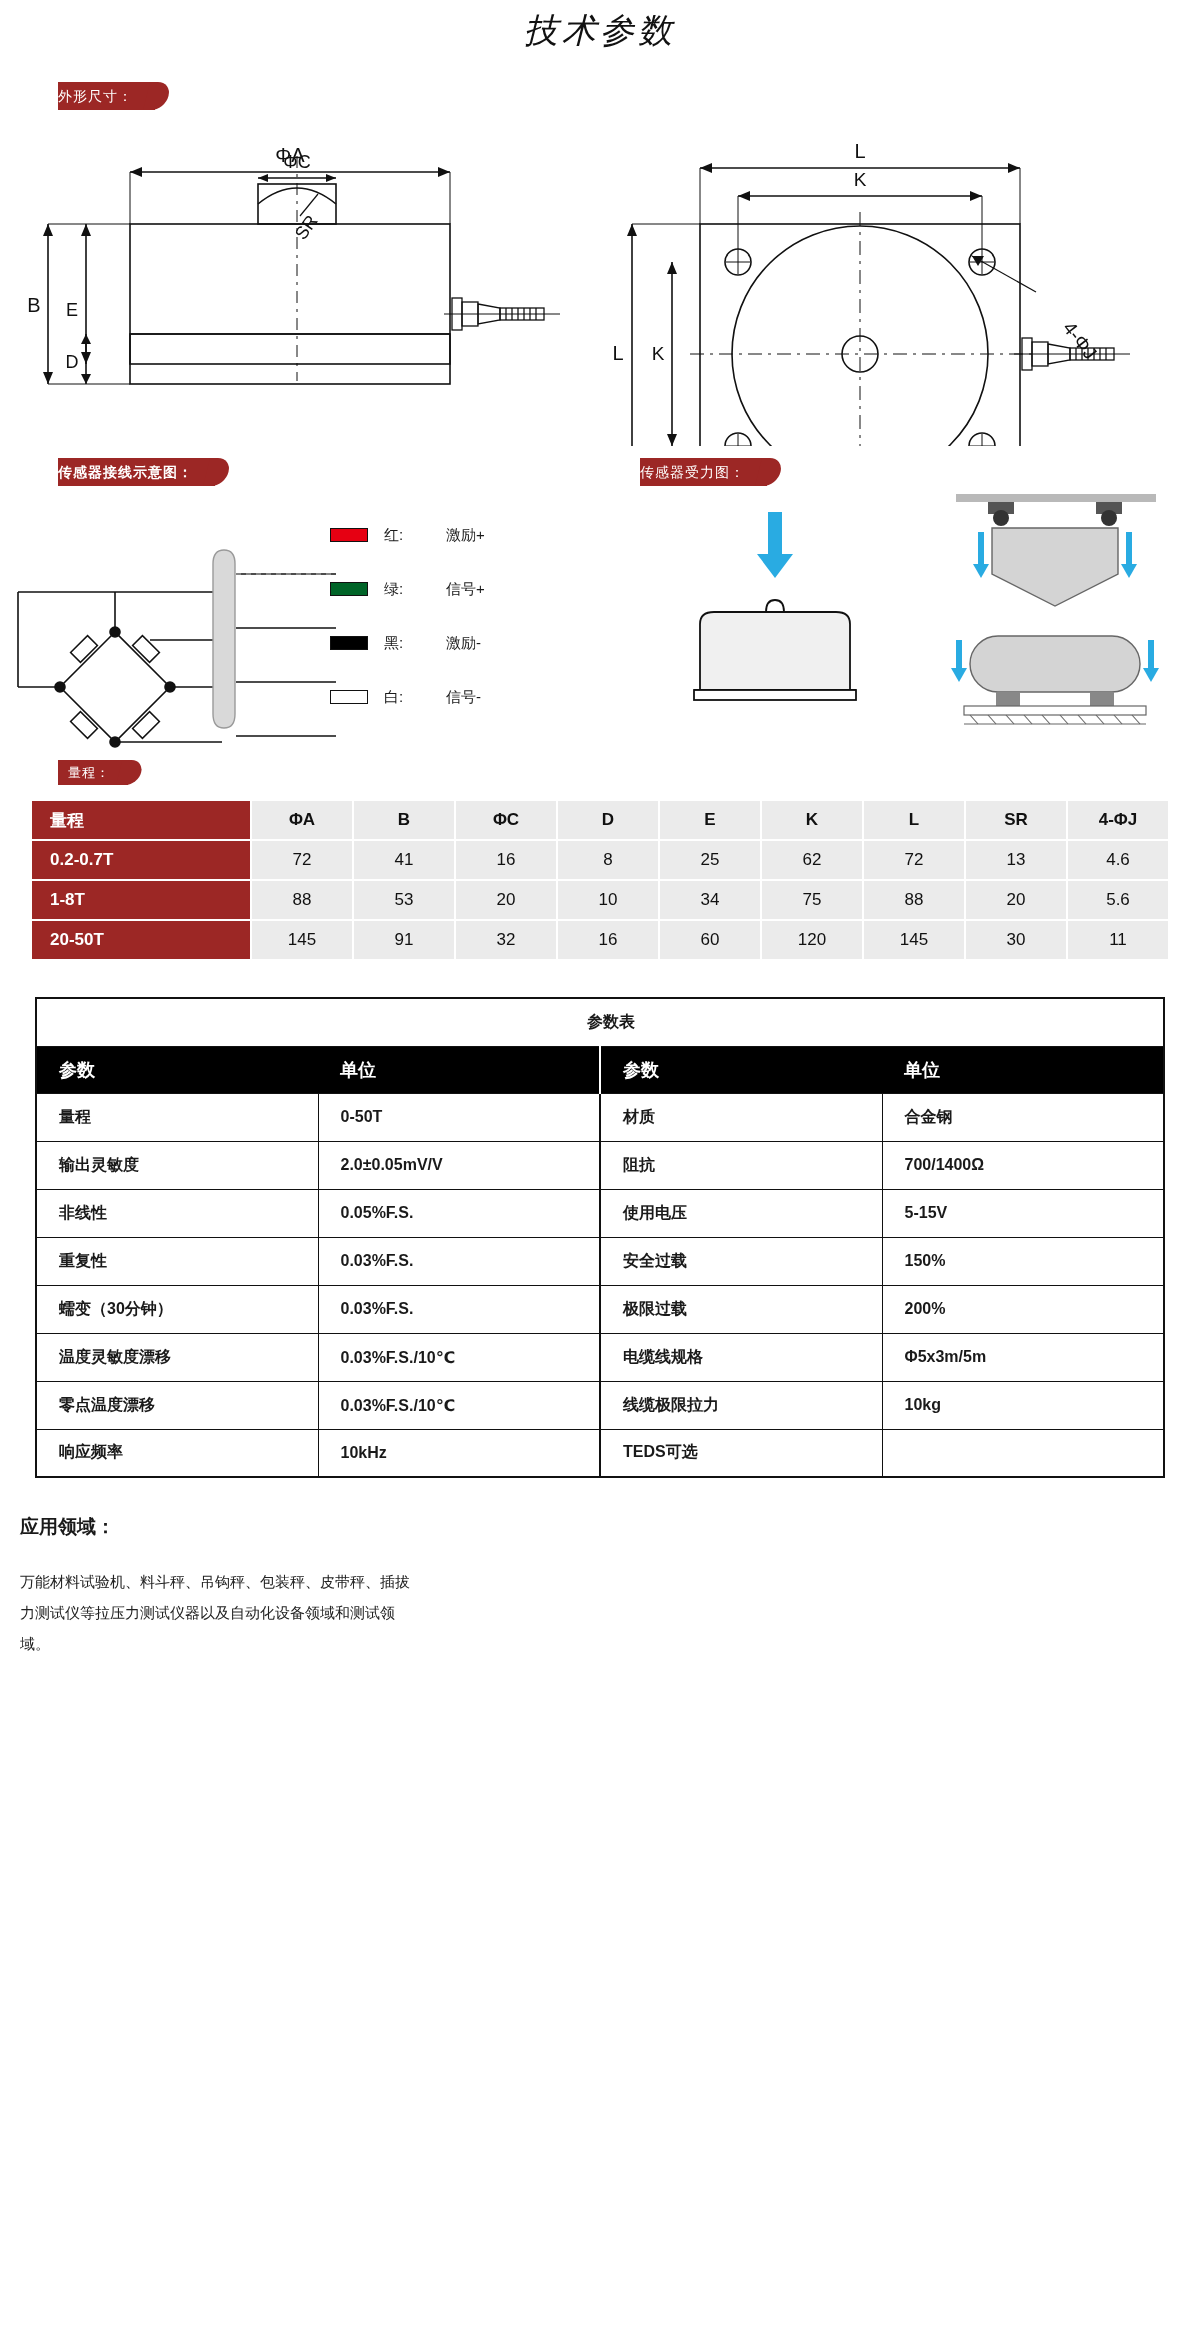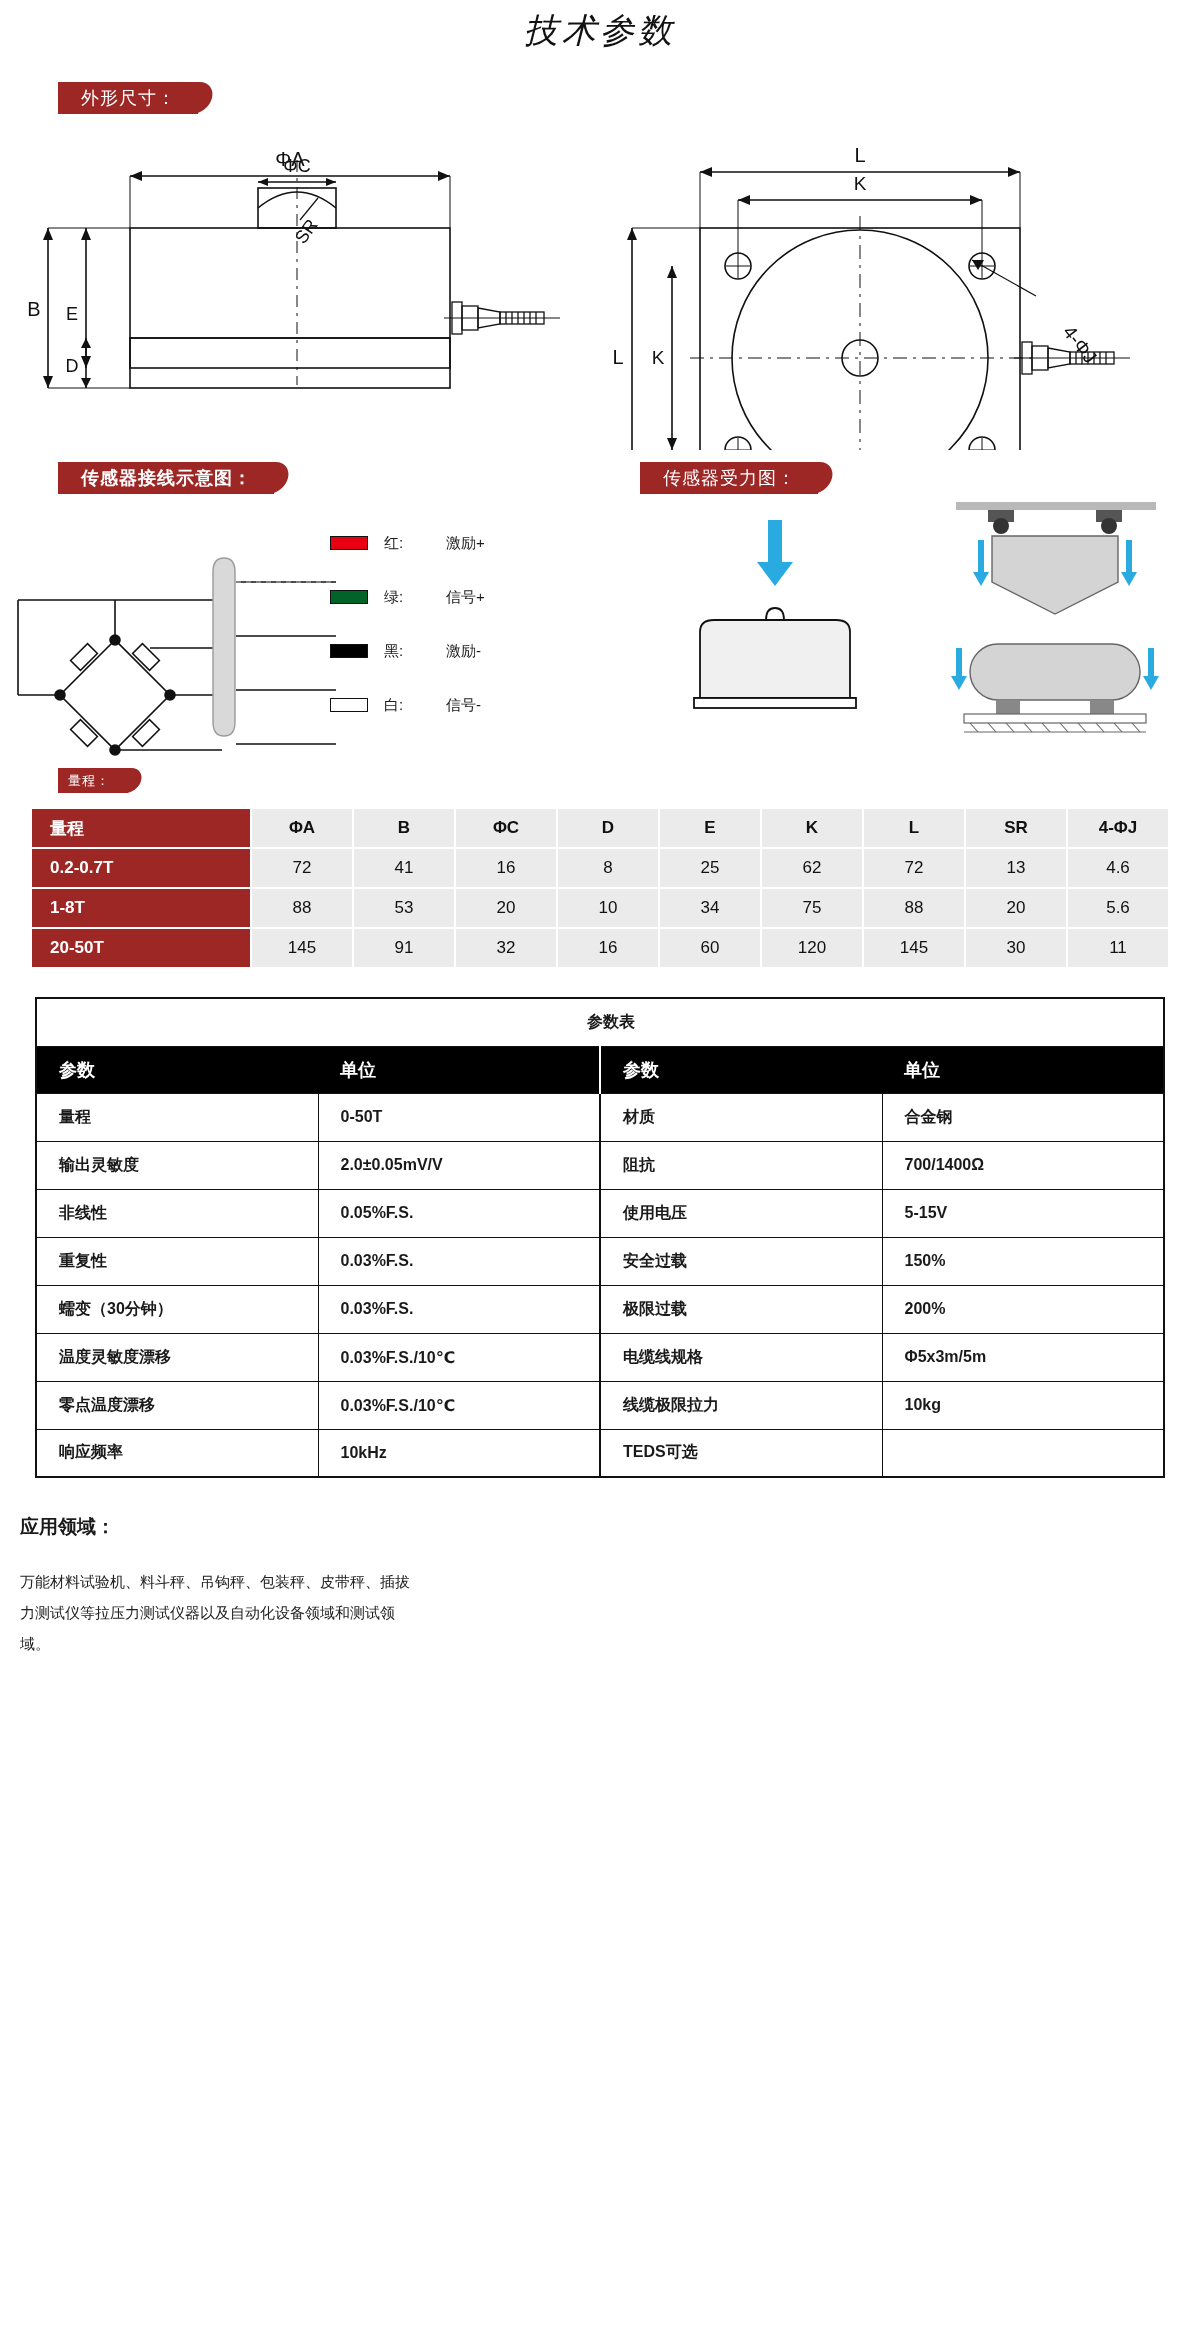--- a/index.html
+++ b/index.html
@@ -22,23 +22,23 @@
     padding-top: 8px;
     color: #111;
     font-style: italic;
   }
 
   
   .badge {
     display: inline-block;
     background: #9c2725;
     color: #fff;
-    font-size: 18px;
+    font-size: 14px;
     line-height: 1;
-    padding: 7px 22px 7px 23px;
+    padding: 7px 22px 7px 0;
     position: relative;
     letter-spacing: 1px;
   }
   .badge::after {
     content: "";
     position: absolute;
     right: -10px; top: 0; bottom: 0;
     width: 22px;
     background: #9c2725;
     border-top-right-radius: 16px;
@@ -486,21 +486,21 @@
         <td>16</td>
         <td>60</td>
         <td>120</td>
         <td>145</td>
         <td>30</td>
         <td>11</td>
       </tr>
     </tbody>
   </table>
 
-  <table class="param-table" style="margin-top:28px;">
+  <table class="param-table" style="margin-top:36px;">
     <colgroup>
         <col style="width:282px">
         <col style="width:282px">
         <col style="width:282px">
         <col style="width:282px">
       </colgroup>
     <tbody>
         <tr>
       <td class="param-title" colspan="4">参数表</td>
     </tr>

